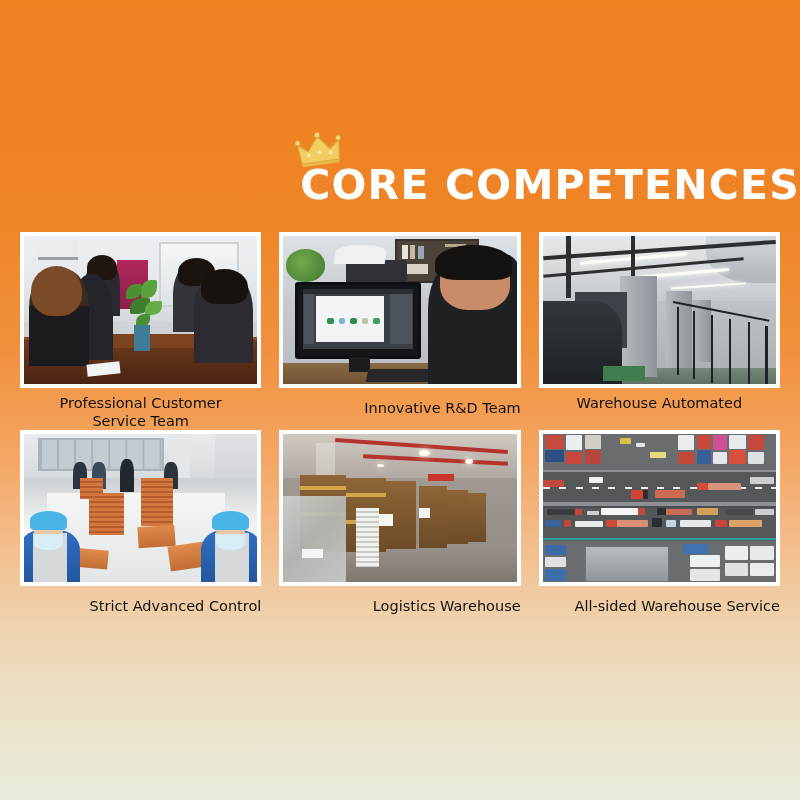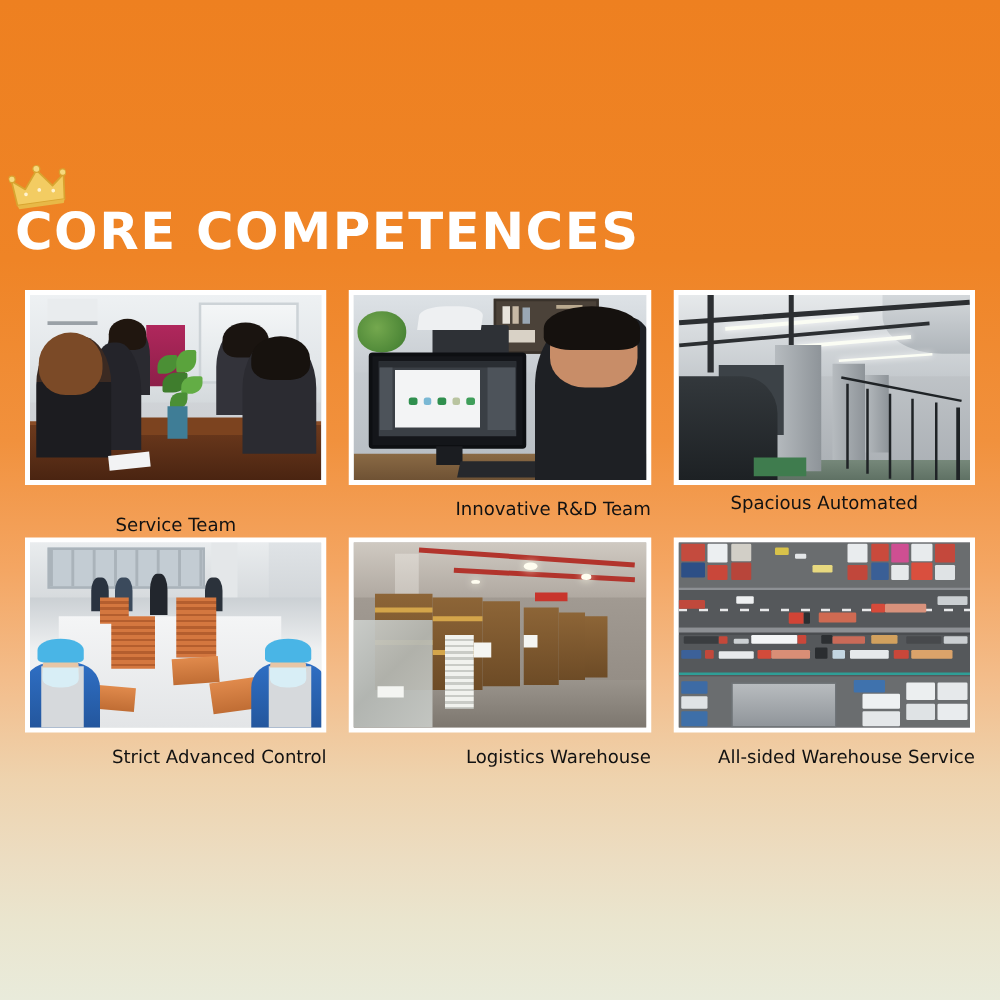--- a/index.html
+++ b/index.html
@@ -23,21 +23,21 @@
       #eed3ae 78%,
       #ecddc2 86%,
       #eae5ce 92%,
       #e9ebdb 100%);
   }
 
   
   .title-block {
     position:absolute;
     left:0; right:0; top:160px;
-    text-align:left;
+    text-align:right;
     padding-left:12px;
   }
   .title-wrap {
     position:relative;
     display:inline-block;
   }
   .crown-icon {
     position:absolute;
     left:-4px;
     top:-28px;
@@ -377,21 +377,21 @@
             <span class="leaf" style="left:40%;top:0%;width:34%;height:30%;background:#5aa33c;"></span>
             <span class="leaf" style="left:18%;top:30%;width:42%;height:26%;background:#3f7d2d;"></span>
             <span class="leaf" style="left:50%;top:34%;width:36%;height:24%;background:#63ad45;"></span>
             <span class="leaf" style="left:30%;top:56%;width:30%;height:22%;background:#4b8f35;"></span>
           </div>
           <div class="vase"></div>
           <div class="paper"></div>
         </div>
       </div>
       <div class="caption">
-        <br>
+        <span>Professional Customer</span><br>
         <span>Service Team</span>
       </div>
     </div>
 
     <div class="cell">
       <div class="photo-frame">
         <div class="photo p2">
           <div class="bgwall"></div>
           <div class="shelf">
               <i></i>
@@ -455,21 +455,21 @@
             <i class="v" style="left:4%;top:8%;"></i>
             <i class="v" style="left:20%;top:14%;"></i>
             <i class="v" style="left:38%;top:20%;"></i>
             <i class="v" style="left:57%;top:26%;"></i>
             <i class="v" style="left:76%;top:31%;"></i>
             <i class="v" style="left:94%;top:36%;"></i>
           </div>
         </div>
       </div>
       <div class="caption">
-        <span>Spacious Automated</span><br>
+        <span>Warehouse Automated</span><br>
       </div>
     </div>
 
     <div class="cell">
       <div class="photo-frame">
         <div class="photo p4">
           <div class="bgwall"></div>
           <div class="winrow"></div>
           <div class="col"></div>
           <div class="rwall"></div>

